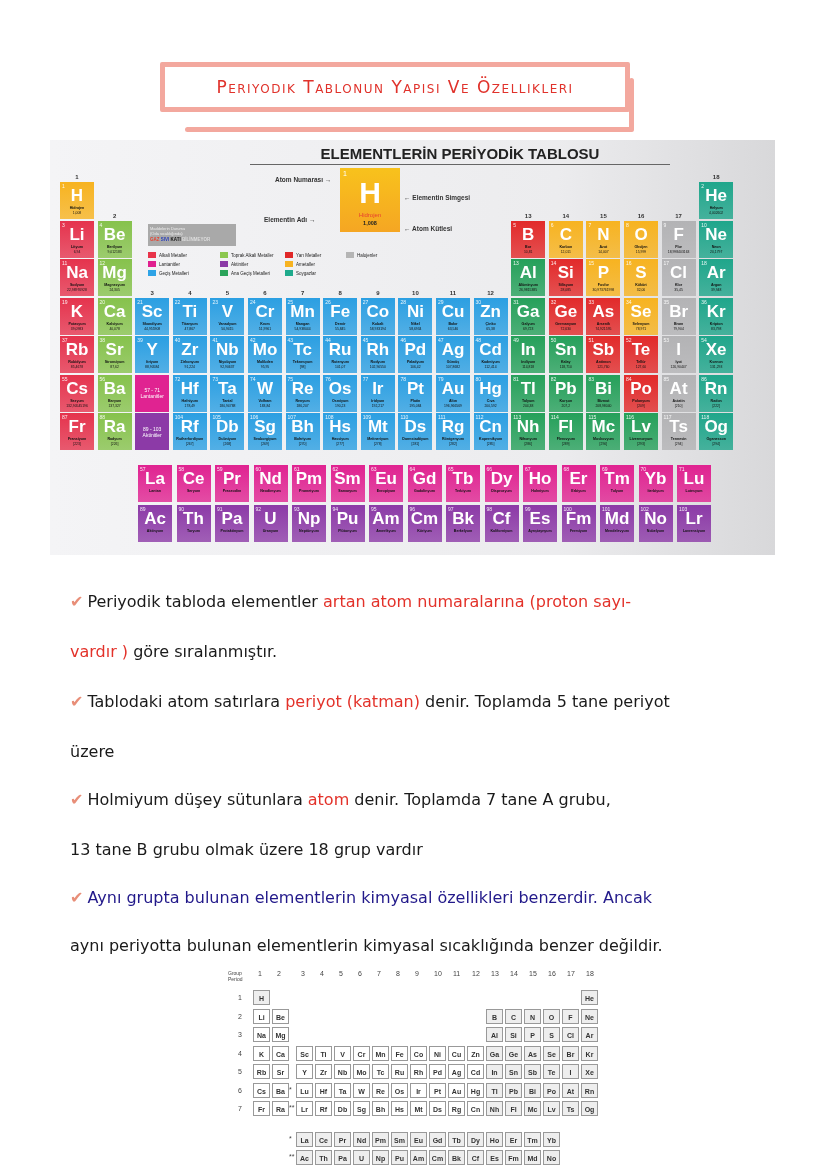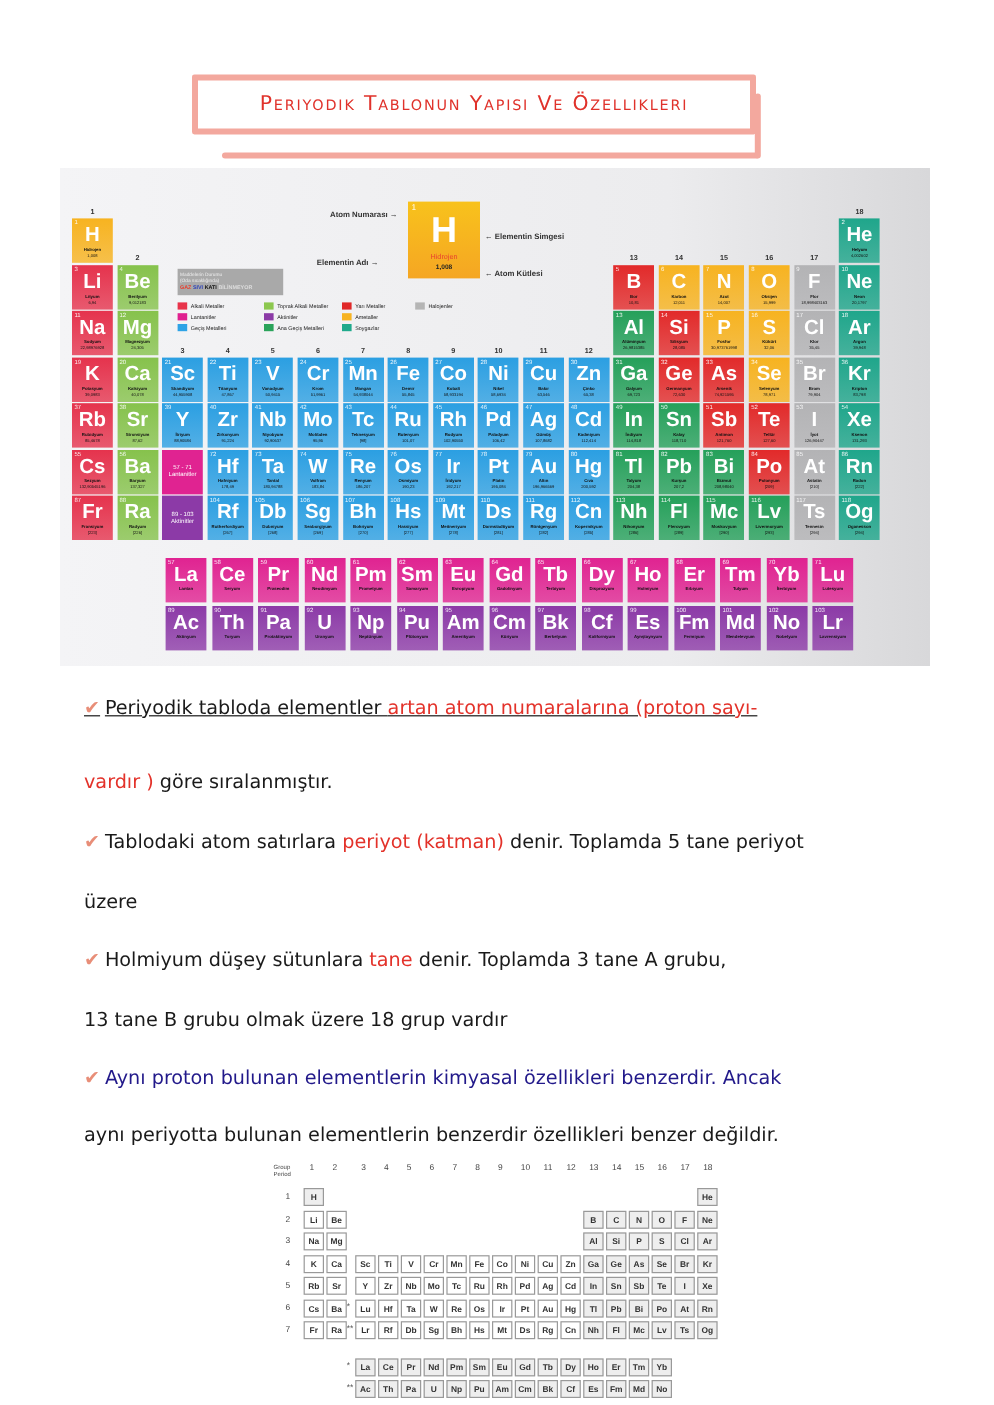--- a/index.html
+++ b/index.html
@@ -45,20 +45,21 @@
 
 <div>
   <div class="title-shadow"></div>
   <div class="title-shadow-v"></div>
   <div class="title-wrap">
     <div class="title-text">Periyodik Tablonun Yapısı Ve Özellikleri</div>
   </div>
 </div>
 
 <div class="pt" id="pt">
+  <div class="pt-title">ELEMENTLERİN PERİYODİK TABLOSU</div>
 
   <div class="keylab" style="left:225px;top:36px;">Atom Numarası →</div>
   <div class="keylab" style="left:214px;top:76px;">Elementin Adı →</div>
   <div class="keylab" style="left:354px;top:54px;">← Elementin Simgesi</div>
   <div class="keylab" style="left:354px;top:85px;">← Atom Kütlesi</div>
   <div class="key">
     <span class="n">1</span>
     <span class="s">H</span>
     <span class="nm">Hidrojen</span>
     <span class="m">1,008</span>
@@ -812,28 +813,28 @@
       </div>
       <div class="el" style="left: 627px; top: 365px; background: linear-gradient(rgb(140, 58, 167), rgba(140, 58, 167, 0.8));">
         <span class="n">103</span>
         <span class="s">Lr</span>
         <span class="nm">Lavrensiyum</span>
       </div>
     </div>
 </div>
 
 <div class="notes" id="notes">
-    <div class="line" style="top: 0; text-decoration: underline;"><span class="check">✔</span><span>Periyodik tabloda elementler </span><span class="red">artan atom numaralarına (proton sayı-</span></div>
+    <div class="line" style="top: 12px;"><span class="check">✔</span><span>Periyodik tabloda elementler </span><span class="red">artan atom numaralarına (proton sayı-</span></div>
     <div class="line" style="top: 62px;"><span class="red">vardır )</span><span> göre sıralanmıştır.</span></div>
     <div class="line" style="top: 112px;"><span class="check">✔</span><span>Tablodaki atom satırlara </span><span class="red">periyot (katman)</span><span> denir. Toplamda 5 tane periyot</span></div>
     <div class="line" style="top: 162px;"><span>üzere</span></div>
-    <div class="line" style="top: 210px;"><span class="check">✔</span><span>Holmiyum düşey sütunlara </span><span class="red">tane</span><span> denir. Toplamda 3 tane A grubu,</span></div>
+    <div class="line" style="top: 210px;"><span class="check">✔</span><span>Holmiyum düşey sütunlara </span><span class="red">atom</span><span> denir. Toplamda 7 tane A grubu,</span></div>
     <div class="line" style="top: 260px;"><span>13 tane B grubu olmak üzere 18 grup vardır</span></div>
-    <div class="line" style="top: 308px;"><span class="check">✔</span><span class="blue">Aynı proton bulunan elementlerin kimyasal özellikleri benzerdir. Ancak</span></div>
-    <div class="line" style="top: 356px;"><span>aynı periyotta bulunan elementlerin benzerdir özellikleri benzer değildir.</span></div>
+    <div class="line" style="top: 308px;"><span class="check">✔</span><span class="blue">Aynı grupta bulunan elementlerin kimyasal özellikleri benzerdir. Ancak</span></div>
+    <div class="line" style="top: 356px;"><span>aynı periyotta bulunan elementlerin kimyasal sıcaklığında benzer değildir.</span></div>
   </div>
 
 <div class="mini" id="mini">
     <div class="gh" style="left: 0px; font-size: 5px; width: 18px;">Group Period</div>
     <div class="gh" style="left: 30px;">1</div>
     <div class="gh" style="left: 49px;">2</div>
     <div class="gh" style="left: 73px;">3</div>
     <div class="gh" style="left: 92px;">4</div>
     <div class="gh" style="left: 111px;">5</div>
     <div class="gh" style="left: 130px;">6</div>

